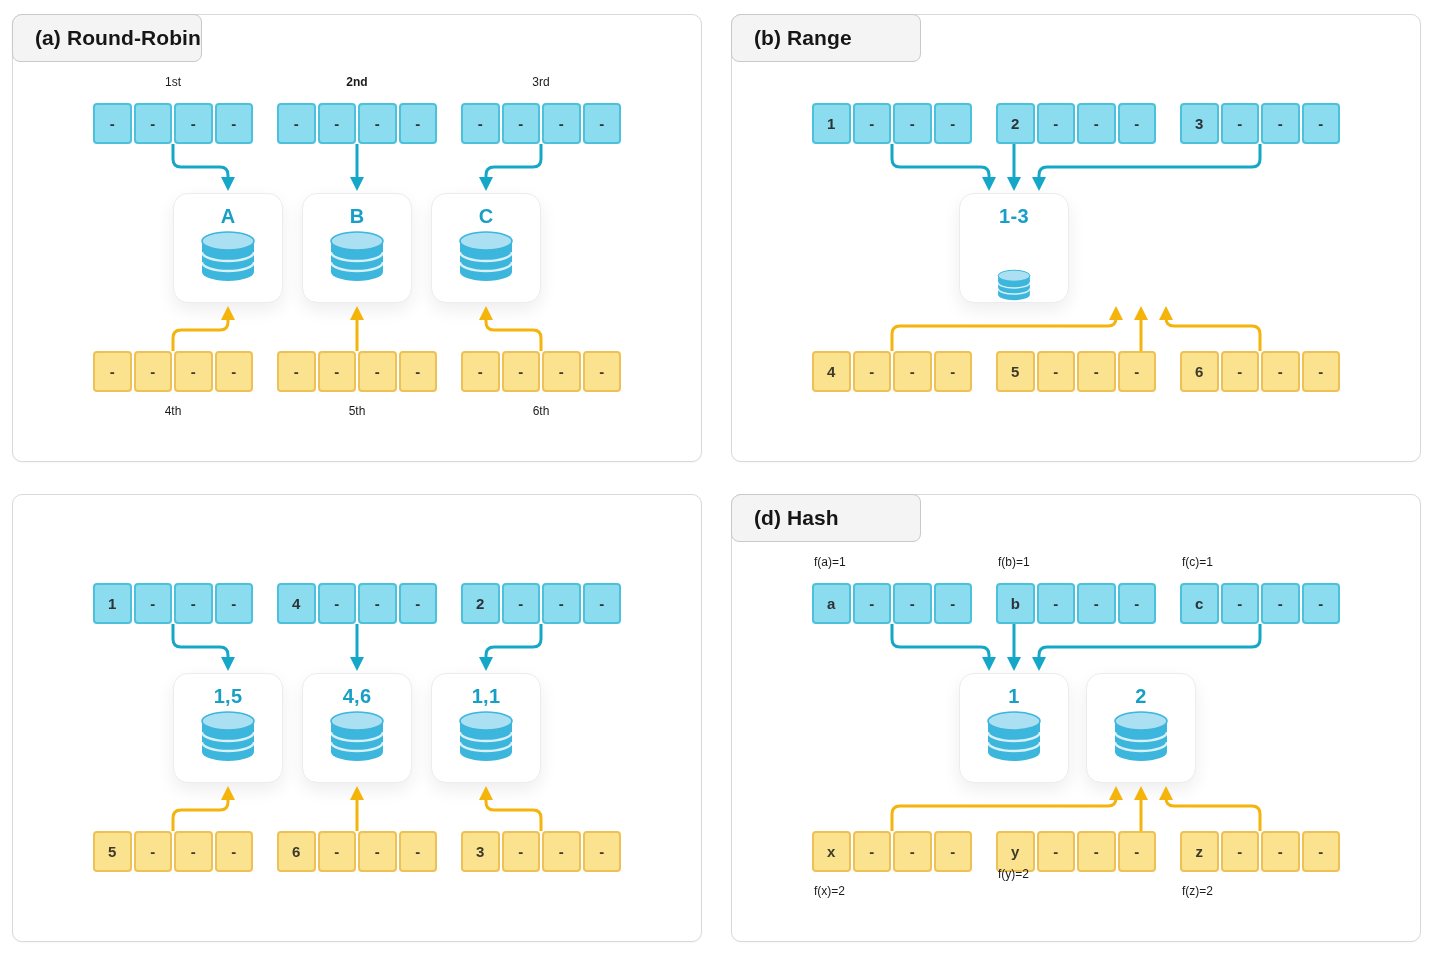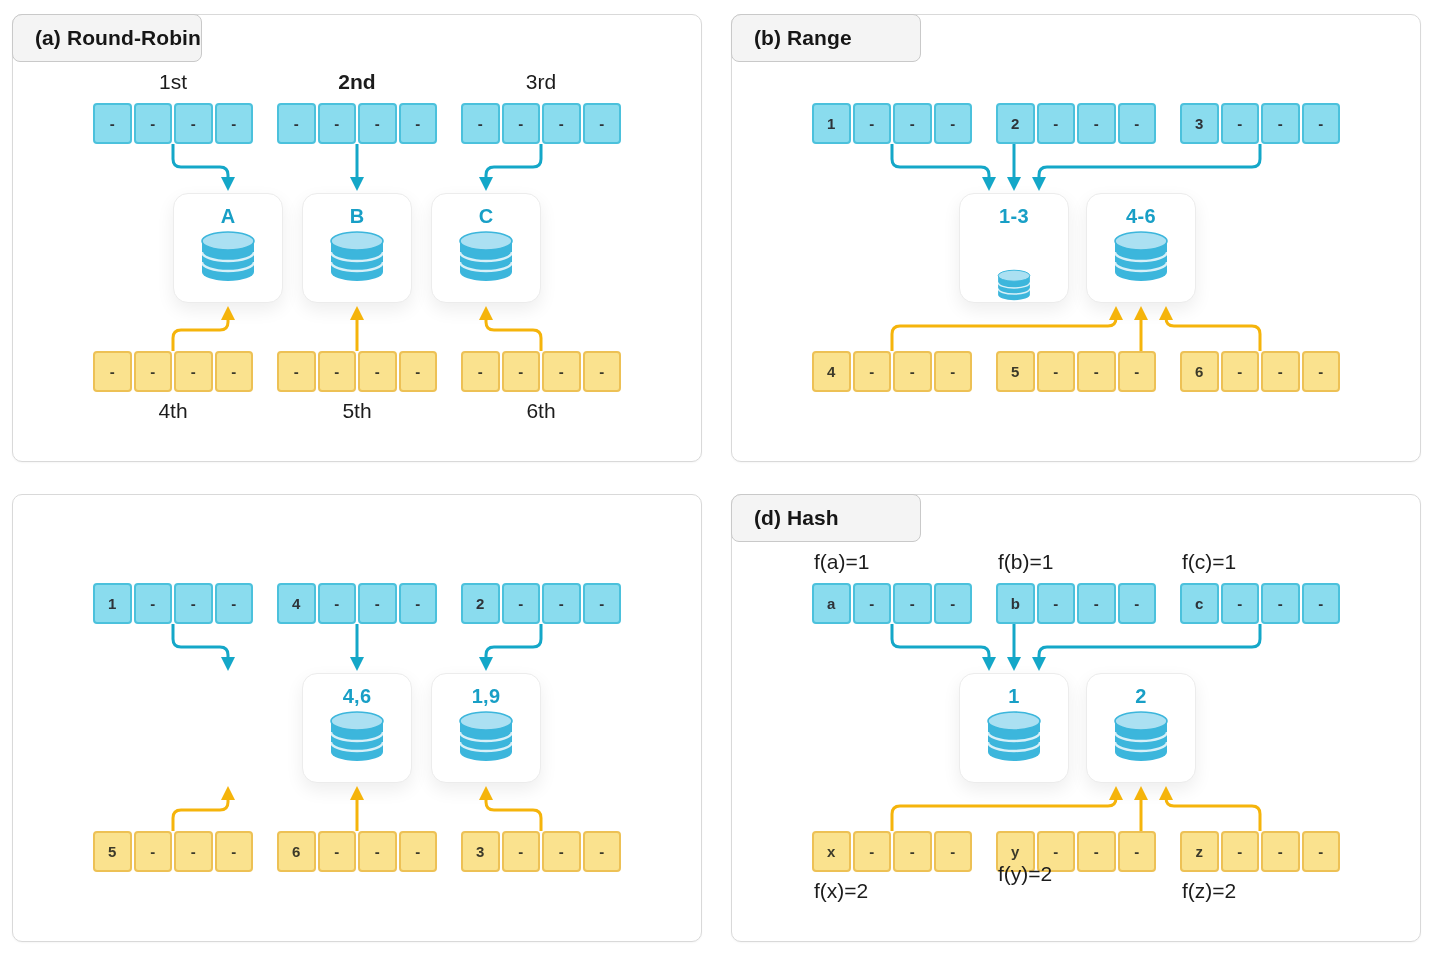--- a/index.html
+++ b/index.html
@@ -28,21 +28,21 @@
     position:absolute;width:160px;height:41px;display:grid;
     grid-template-columns:repeat(4,1fr);gap:2px;
   }
   .cell{
     border-radius:4px;display:flex;align-items:center;justify-content:center;
     font-size:15px;font-weight:600;box-sizing:border-box;border:2px solid;
   }
   .strip.blue .cell{background:var(--blue_cell,#8adcee);border-color:var(--blue_cell_border,#4bc1dc);color:var(--cell_text,#2e3338);}
   .strip.yellow .cell{background:var(--yellow_cell,#fae28e);border-color:var(--yellow_cell_border,#edc155);color:#3c3a2a;}
   .strip-label{
-    position:absolute;width:160px;height:22px;font-size:21px;font-weight:500;
+    position:absolute;width:160px;height:22px;font-size:12px;font-weight:500;
     color:#1c1c1c;line-height:22px;
   }
   .strip-label.center{text-align:center;}
   .strip-label.left{text-align:left;padding-left:2px;}
   .pbox{
     position:absolute;width:110px;height:110px;background:#fff;
     border:1px solid #ececec;border-radius:15px;box-sizing:border-box;
     box-shadow:0 7px 18px rgba(0,0,0,.07);
     display:flex;flex-direction:column;align-items:center;
   }
@@ -151,29 +151,20 @@
     <div class="canvas">
         <div class="pbox" style="left: 227px; top: 178px; gap: 39px;">
           <div class="pname">1-3</div>
           <svg width="64" height="54" viewBox="0 0 64 54">
             <path d="M6 11 L6 42 A26 9 0 0 0 58 42 L58 11 Z" fill="#3CB6DC"></path>
             <ellipse cx="32" cy="11" rx="26" ry="9" fill="#ABE0F2" stroke="#3CB6DC" stroke-width="1.6"></ellipse>
             <path d="M6 22 A26 9 0 0 0 58 22" fill="none" stroke="rgba(255,255,255,.8)" stroke-width="2.4"></path>
             <path d="M6 32 A26 9 0 0 0 58 32" fill="none" stroke="rgba(255,255,255,.8)" stroke-width="2.4"></path>
           </svg>
         </div>
-        <div class="pbox" style="left: 354px; top: 178px;">
-          <div class="pname">4-6</div>
-          <svg width="64" height="54" viewBox="0 0 64 54">
-            <path d="M6 11 L6 42 A26 9 0 0 0 58 42 L58 11 Z" fill="#3CB6DC"></path>
-            <ellipse cx="32" cy="11" rx="26" ry="9" fill="#ABE0F2" stroke="#3CB6DC" stroke-width="1.6"></ellipse>
-            <path d="M6 22 A26 9 0 0 0 58 22" fill="none" stroke="rgba(255,255,255,.8)" stroke-width="2.4"></path>
-            <path d="M6 32 A26 9 0 0 0 58 32" fill="none" stroke="rgba(255,255,255,.8)" stroke-width="2.4"></path>
-          </svg>
-        </div>
         <div class="strip blue" style="left: 80px; top: 88px;">
           <div class="cell">1</div>
           <div class="cell">-</div>
           <div class="cell">-</div>
           <div class="cell">-</div>
         </div>
         <div class="strip blue" style="left: 264px; top: 88px;">
           <div class="cell">2</div>
           <div class="cell">-</div>
           <div class="cell">-</div>
@@ -217,31 +208,40 @@
           <path d="M528 129 L528 144 Q528 152 520 152 L315 152 Q307 152 307 160 L307 169" fill="none" stroke-width="3" stroke="#14A7C8" marker-end="url(#ah-b-t)"></path>
           <path d="M160 336 L160 319 Q160 311 168 311 L376 311 Q384 311 384 303 L384 298" fill="none" stroke-width="3" stroke="#F5B40B" marker-end="url(#ah-b-y)"></path>
           <path d="M409 336 L409 298" fill="none" stroke-width="3" stroke="#F5B40B" marker-end="url(#ah-b-y)"></path>
           <path d="M528 336 L528 319 Q528 311 520 311 L442 311 Q434 311 434 303 L434 298" fill="none" stroke-width="3" stroke="#F5B40B" marker-end="url(#ah-b-y)"></path>
         </svg>
       </div>
     <div class="badge">(b) Range</div>
   </div>
   <div class="panel" id="panel-c">
     <div class="canvas">
+        <div class="pbox" style="left: 160px; top: 178px;">
+          <div class="pname">1,5</div>
+          <svg width="64" height="54" viewBox="0 0 64 54">
+            <path d="M6 11 L6 42 A26 9 0 0 0 58 42 L58 11 Z" fill="#3CB6DC"></path>
+            <ellipse cx="32" cy="11" rx="26" ry="9" fill="#ABE0F2" stroke="#3CB6DC" stroke-width="1.6"></ellipse>
+            <path d="M6 22 A26 9 0 0 0 58 22" fill="none" stroke="rgba(255,255,255,.8)" stroke-width="2.4"></path>
+            <path d="M6 32 A26 9 0 0 0 58 32" fill="none" stroke="rgba(255,255,255,.8)" stroke-width="2.4"></path>
+          </svg>
+        </div>
         <div class="pbox" style="left: 289px; top: 178px;">
           <div class="pname">4,6</div>
           <svg width="64" height="54" viewBox="0 0 64 54">
             <path d="M6 11 L6 42 A26 9 0 0 0 58 42 L58 11 Z" fill="#3CB6DC"></path>
             <ellipse cx="32" cy="11" rx="26" ry="9" fill="#ABE0F2" stroke="#3CB6DC" stroke-width="1.6"></ellipse>
             <path d="M6 22 A26 9 0 0 0 58 22" fill="none" stroke="rgba(255,255,255,.8)" stroke-width="2.4"></path>
             <path d="M6 32 A26 9 0 0 0 58 32" fill="none" stroke="rgba(255,255,255,.8)" stroke-width="2.4"></path>
           </svg>
         </div>
         <div class="pbox" style="left: 418px; top: 178px;">
-          <div class="pname">1,9</div>
+          <div class="pname">1,1</div>
           <svg width="64" height="54" viewBox="0 0 64 54">
             <path d="M6 11 L6 42 A26 9 0 0 0 58 42 L58 11 Z" fill="#3CB6DC"></path>
             <ellipse cx="32" cy="11" rx="26" ry="9" fill="#ABE0F2" stroke="#3CB6DC" stroke-width="1.6"></ellipse>
             <path d="M6 22 A26 9 0 0 0 58 22" fill="none" stroke="rgba(255,255,255,.8)" stroke-width="2.4"></path>
             <path d="M6 32 A26 9 0 0 0 58 32" fill="none" stroke="rgba(255,255,255,.8)" stroke-width="2.4"></path>
           </svg>
         </div>
         <div class="strip blue" style="left: 80px; top: 88px;">
           <div class="cell">1</div>
           <div class="cell">-</div>

